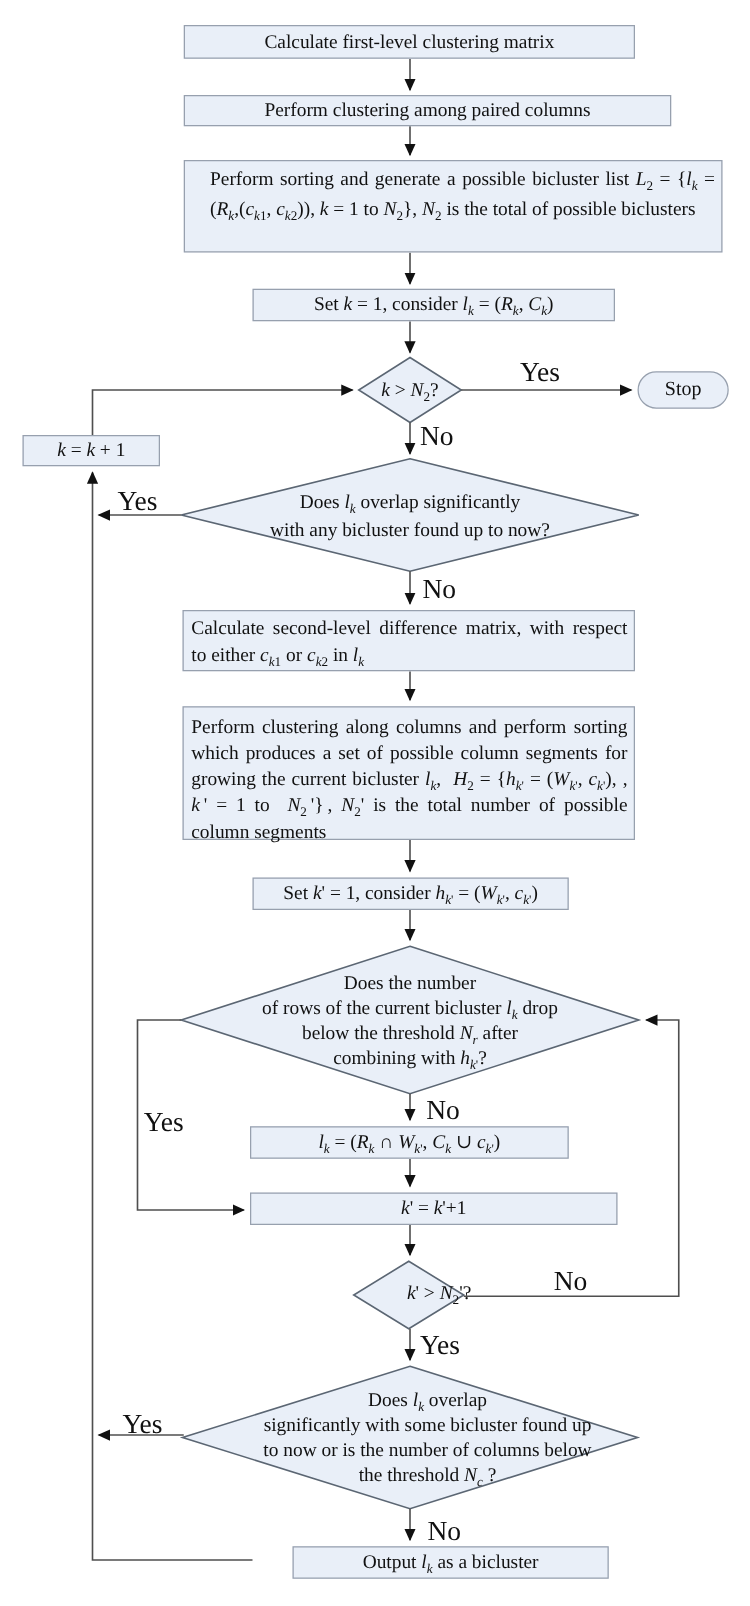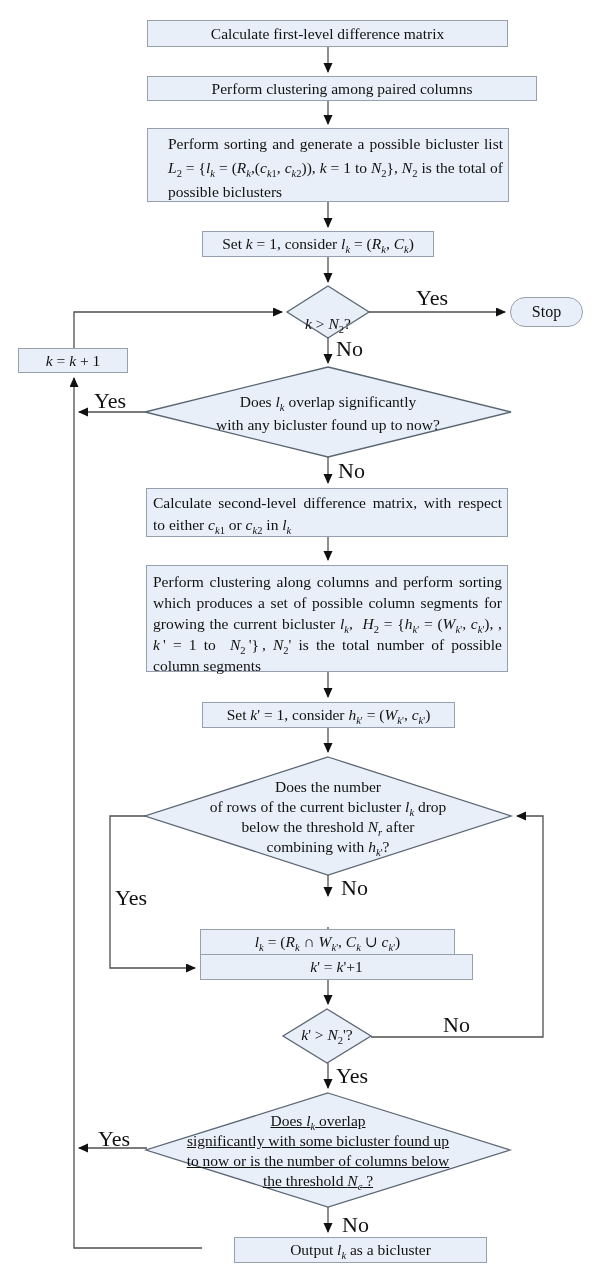--- a/index.html
+++ b/index.html
@@ -70,68 +70,68 @@
       <polyline points="371,1037 543,1037 543,816 517,816" marker-end="url(#arr)"></polyline>
       <line x1="328" y1="1063" x2="328" y2="1088" marker-end="url(#arr)"></line>
       <line x1="147" y1="1148" x2="79" y2="1148" marker-end="url(#arr)"></line>
       <line x1="328" y1="1207" x2="328" y2="1232" marker-end="url(#arr)"></line>
       <polyline points="202,1248 74,1248 74,378" marker-end="url(#arr)"></polyline>
       <polyline points="74,348 74,312 282,312" marker-end="url(#arr)"></polyline>
     </g>
   </svg>
 
   <div class="box" style="left:147px;top:20px;width:361px;height:27px;">
-    <span>Calculate first-level difference matrix</span>
+    <span>Calculate first-level clustering matrix</span>
   </div>
 
   <div class="box" style="left:147px;top:76px;width:390px;height:25px;">
     <span>Perform clustering among paired columns</span>
   </div>
 
-  <div class="box blocky" style="left:147px;top:128px;width:362px;height:74px;line-height:24px;padding-left:20px;">Perform sorting and generate a possible bicluster list <i>L</i><sub>2</sub> = {<i>l<sub>k</sub></i> = (<i>R<sub>k</sub></i>,(<i>c</i><sub><i>k</i>1</sub>, <i>c</i><sub><i>k</i>2</sub>)), <i>k</i> = 1 to <i>N</i><sub>2</sub>}, <i>N</i><sub>2</sub> is the total of possible biclusters</div>
+  <div class="box blocky" style="left:147px;top:128px;width:431px;height:74px;line-height:24px;padding-left:20px;">Perform sorting and generate a possible bicluster list <i>L</i><sub>2</sub> = {<i>l<sub>k</sub></i> = (<i>R<sub>k</sub></i>,(<i>c</i><sub><i>k</i>1</sub>, <i>c</i><sub><i>k</i>2</sub>)), <i>k</i> = 1 to <i>N</i><sub>2</sub>}, <i>N</i><sub>2</sub> is the total of possible biclusters</div>
 
-  <div class="box" style="left:202px;top:231px;width:232px;height:26px;">
+  <div class="box" style="left:202px;top:231px;width:290px;height:26px;">
     <span>Set <i>k</i> = 1, consider <i>l<sub>k</sub></i> = (<i>R<sub>k</sub></i>, <i>C<sub>k</sub></i>)</span>
   </div>
 
   <div class="box" style="left:18px;top:348px;width:110px;height:25px;">
     <span><i>k</i> = <i>k</i> + 1</span>
   </div>
 
   <div class="box blocky" style="left:146px;top:488px;width:362px;height:49px;line-height:22px;">Calculate second-level difference matrix, with respect to either <i>c</i><sub><i>k</i>1</sub> or <i>c</i><sub><i>k</i>2</sub> in <i>l<sub>k</sub></i></div>
 
   <div class="box blocky" style="left:146px;top:565px;width:362px;height:107px;line-height:21px;padding-top:5px;">Perform clustering along columns and perform sorting which produces a set of possible column segments for growing the current bicluster <i>l<sub>k</sub></i>,&nbsp; <i>H</i><sub>2</sub> = {<i>h</i><sub><i>k</i>'</sub> = (<i>W</i><sub><i>k</i>'</sub>, <i>c</i><sub><i>k</i>'</sub>), , <i>k</i> ' = 1 to &nbsp;<i>N</i><sub>2</sub> '} , <i>N</i><sub>2</sub>' is the total number of possible column segments</div>
 
   <div class="box" style="left:202px;top:702px;width:253px;height:26px;align-items:center;">
     <span>Set <i>k</i>' = 1, consider <i>h</i><sub><i>k</i>'</sub> = (<i>W</i><sub><i>k</i>'</sub>, <i>c</i><sub><i>k</i>'</sub>)</span>
   </div>
 
-  <div class="box" style="left:200px;top:901px;width:255px;height:26px;margin-top:28px;">
+  <div class="box" style="left:200px;top:901px;width:255px;height:26px;">
     <span><i>l<sub>k</sub></i> = (<i>R<sub>k</sub></i> ∩ <i>W</i><sub><i>k</i>'</sub>, <i>C<sub>k</sub></i> ∪ <i>c</i><sub><i>k</i>'</sub>)</span>
   </div>
 
-  <div class="box" style="left:200px;top:954px;width:273px;height:26px;text-align:center;">
+  <div class="box" style="left:200px;top:954px;width:294px;height:26px;text-align:center;">
     <span><i>k</i>' = <i>k</i>'+1</span>
   </div>
 
   <div class="box" style="left:202px;top:1237px;width:253px;height:26px;margin-left:32px;">
     <span>Output <i>l<sub>k</sub></i> as a bicluster</span>
   </div>
 
   <div class="terminator" style="left:510px;top:297px;width:73px;height:30px;">Stop</div>
 
-  <div class="dtext" style="left:278px;top:315px;width:100px;"><i>k</i> &gt; <i>N</i><sub>2</sub>?</div>
+  <div class="dtext" style="left:278px;top:304px;width:100px;"><i>k</i> &gt; <i>N</i><sub>2</sub>?</div>
 
   <div class="dtext" style="left:168px;top:390px;width:320px;line-height:23px;">Does <i>l<sub>k</sub></i> overlap significantly<br>with any bicluster found up to now?</div>
 
   <div class="dtext" style="left:168px;top:777px;width:320px;line-height:20px;">Does the number<br>of rows of the current bicluster <i>l<sub>k</sub></i> drop<br>below the threshold <i>N<sub>r</sub></i> after<br>combining with <i>h</i><sub><i>k</i>'</sub>?</div>
 
-  <div class="dtext" style="left:277px;top:1026px;width:100px;"><i>k</i>' &gt; <i>N</i><sub>2</sub>'?</div>
+  <div class="dtext" style="left:277px;top:1026px;width:100px;text-align:right;"><i>k</i>' &gt; <i>N</i><sub>2</sub>'?</div>
 
-  <div class="dtext" style="left:148px;top:1111px;width:340px;line-height:20px;text-decoration:underline;">Does <i>l<sub>k</sub></i> overlap<br>significantly with some bicluster found up<br>to now or is the number of columns below<br>the threshold <i>N<sub>c</sub></i> ?</div>
+  <div class="dtext" style="left:172px;top:1111px;width:340px;line-height:20px;">Does <i>l<sub>k</sub></i> overlap<br>significantly with some bicluster found up<br>to now or is the number of columns below<br>the threshold <i>N<sub>c</sub></i> ?</div>
 
   <div class="lbl" style="left:416px;top:285px;">Yes</div>
   <div class="lbl" style="left:336px;top:336px;">No</div>
   <div class="lbl" style="left:94px;top:388px;">Yes</div>
   <div class="lbl" style="left:338px;top:458px;">No</div>
   <div class="lbl" style="left:115px;top:885px;">Yes</div>
   <div class="lbl" style="left:341px;top:875px;">No</div>
   <div class="lbl" style="left:443px;top:1012px;">No</div>
   <div class="lbl" style="left:336px;top:1063px;">Yes</div>
   <div class="lbl" style="left:98px;top:1126px;">Yes</div>

